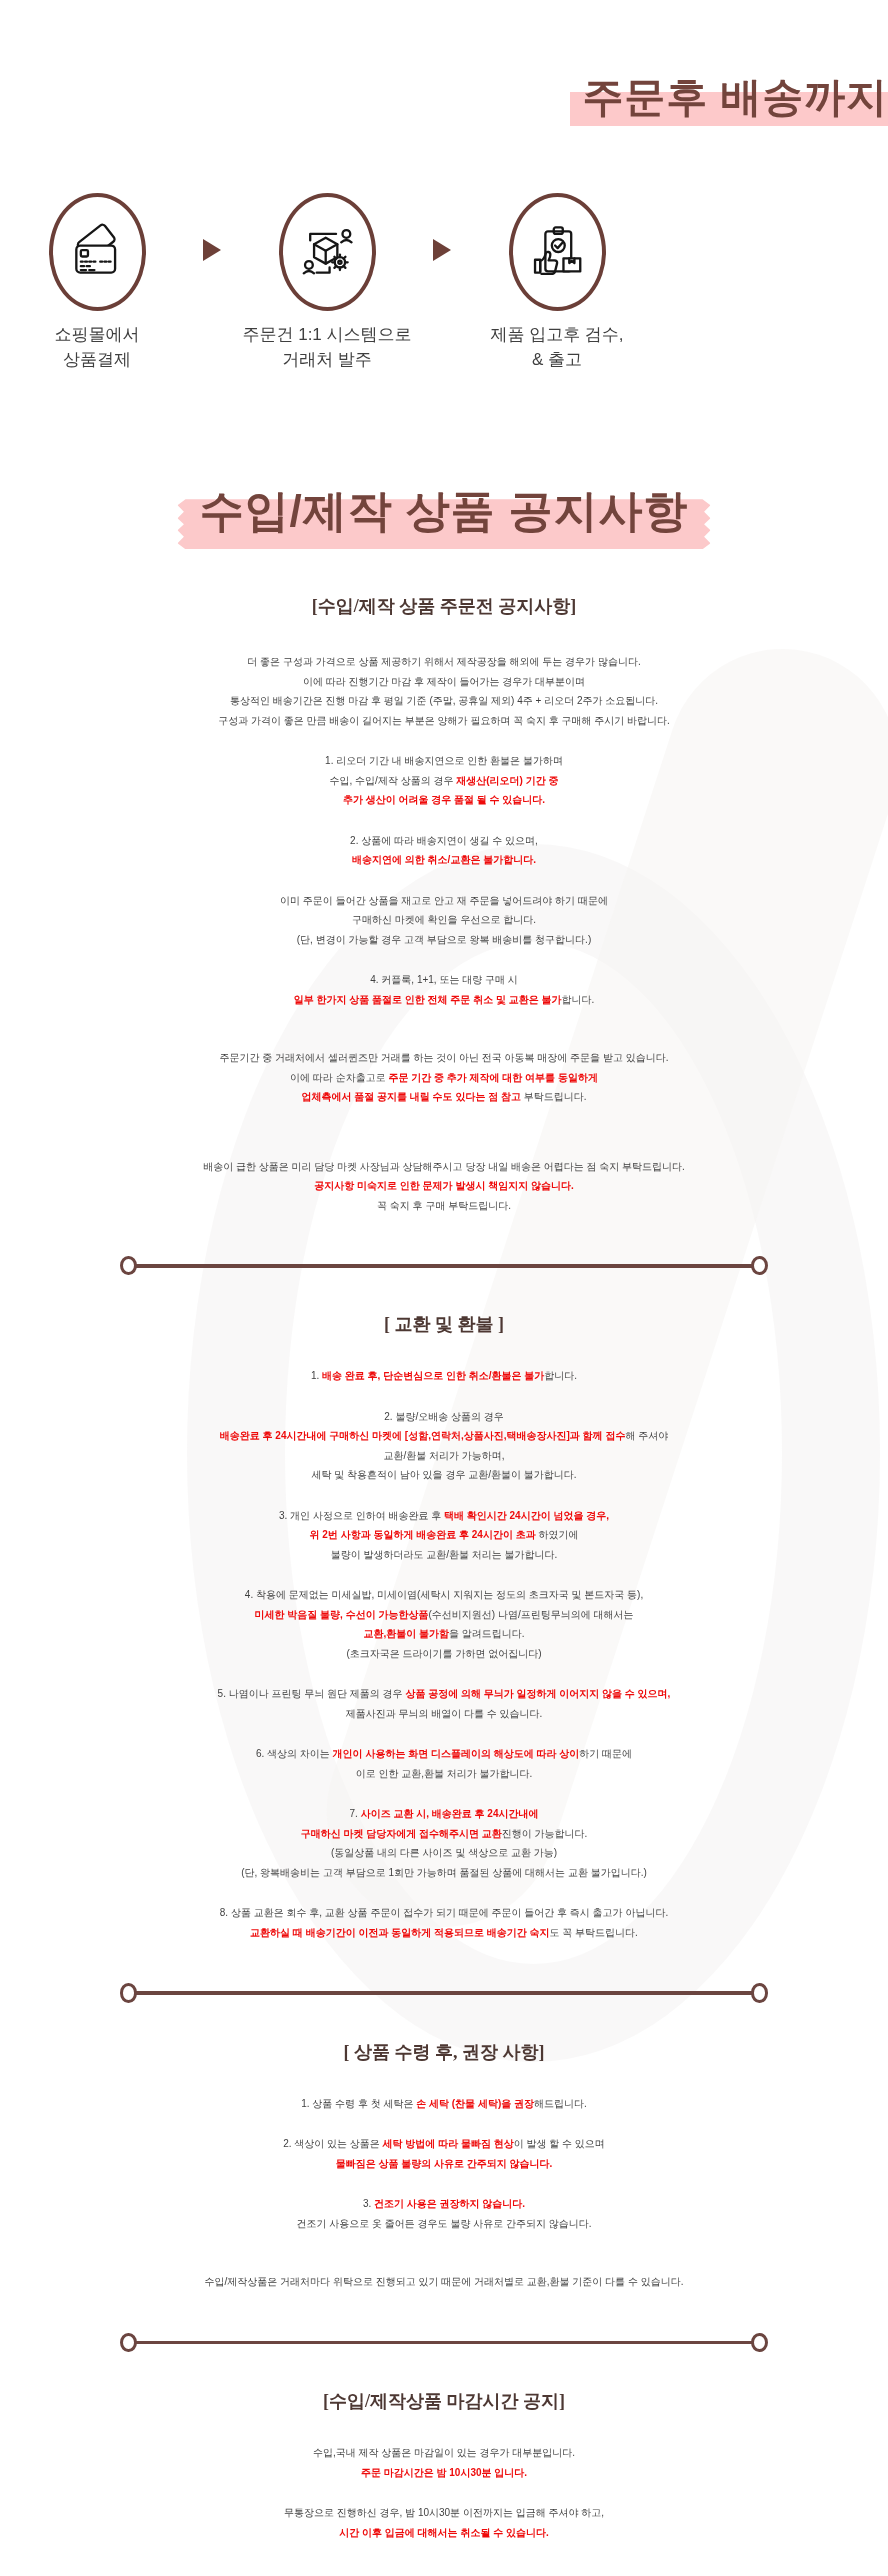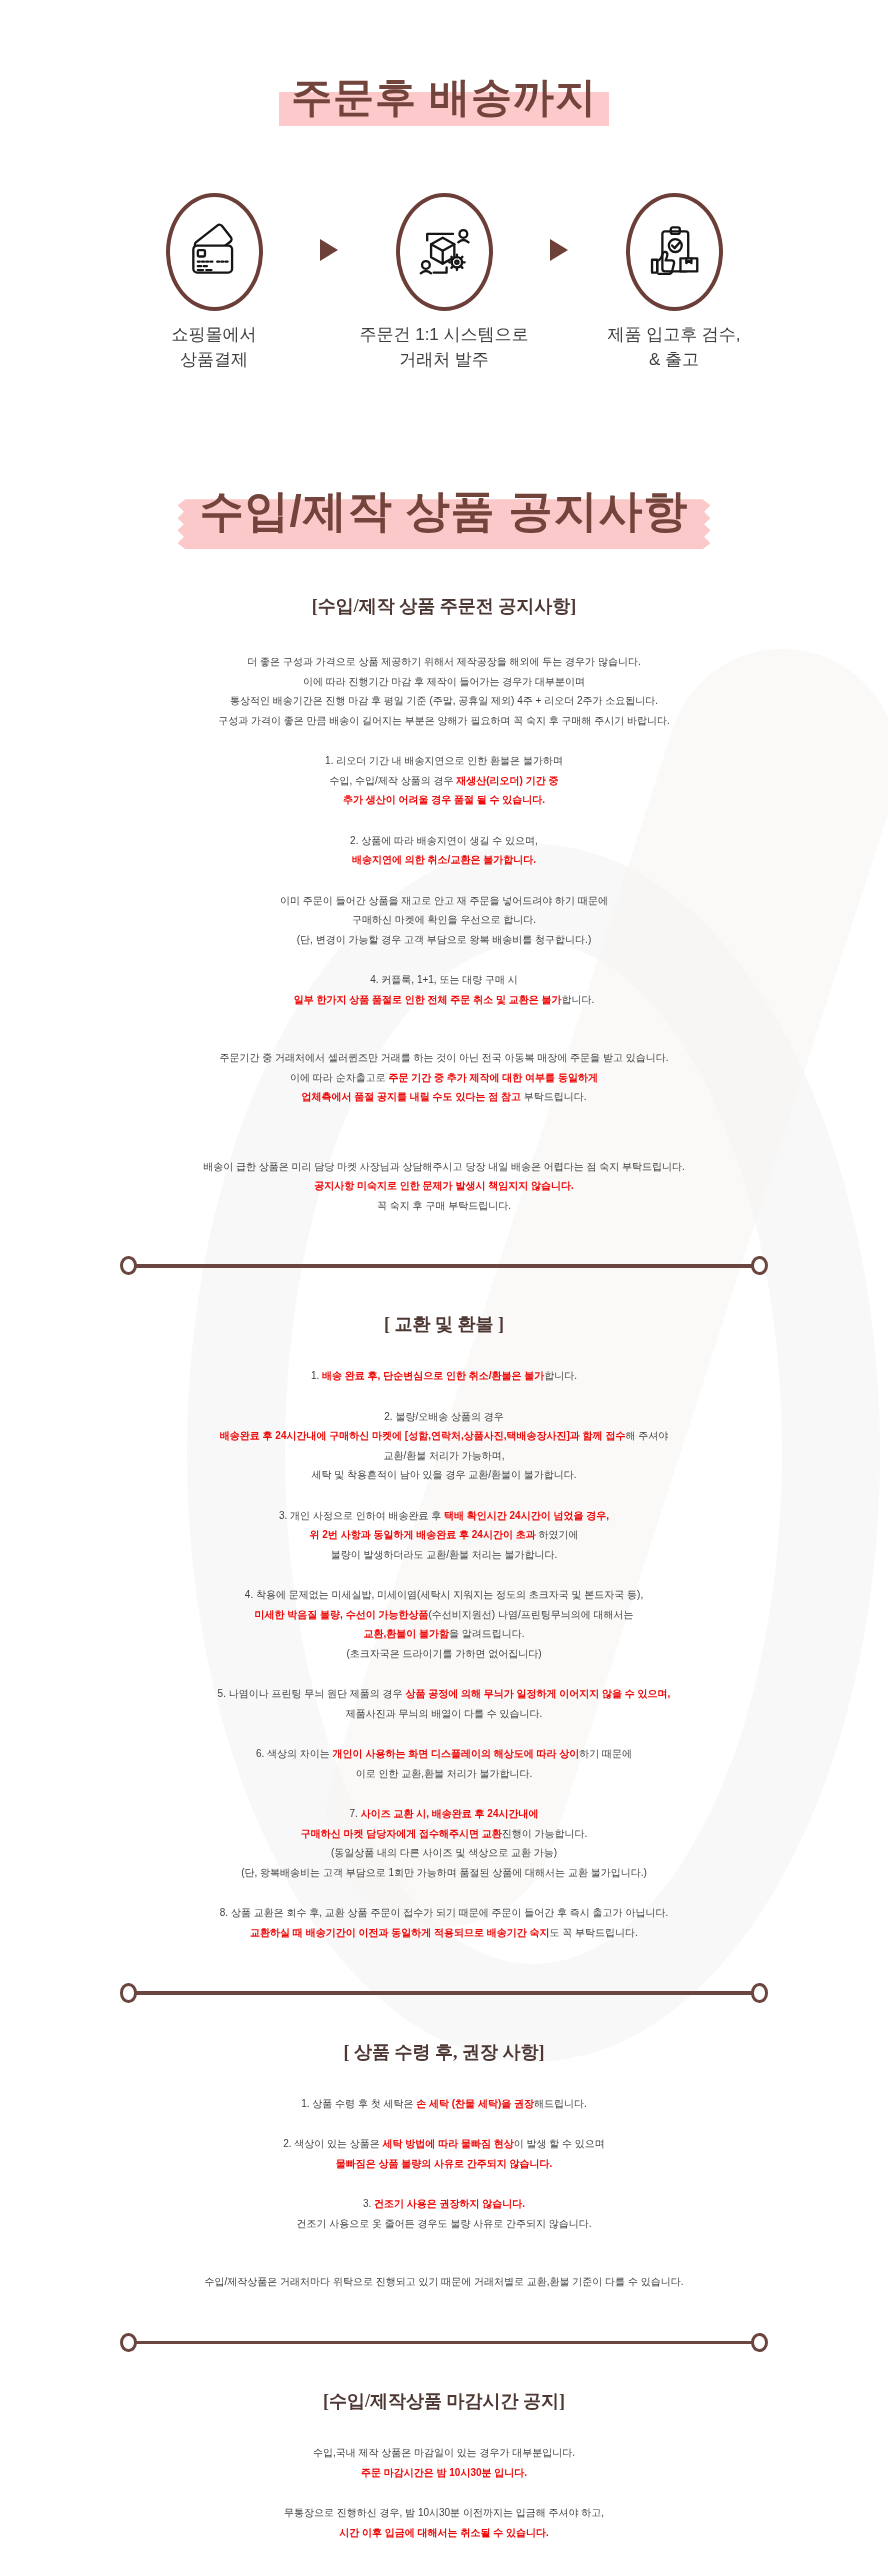--- a/index.html
+++ b/index.html
@@ -12,27 +12,27 @@
     font-family:"Liberation Sans","DejaVu Sans",sans-serif;
     color:#3f3f3f;
   }
   
   .wm{position:absolute;z-index:0;opacity:.55;pointer-events:none;}
   .wm-ring{left:187px;top:844px;width:497px;height:1022px;border:98px solid #f4f3f2;border-radius:50%;}
   .wm-swoosh{left:497px;top:622px;width:231px;height:1332px;background:#f5f4f3;border-radius:178px;transform:rotate(18deg);}
   .content{position:relative;z-index:1;}
 
   
-  .t1wrap{padding-top:75px;text-align:center;}
+  .t1wrap{padding-top:75px;text-align:right;}
   .t1{display:inline-block;position:relative;margin:0;font-size:41px;font-weight:900;
       color:#73443c;letter-spacing:0.9px;line-height:1.1;}
   .t1 .hl{position:absolute;left:-12.4px;right:-12.4px;bottom:-6.2px;height:34px;background:#fdc9ca;z-index:-1;}
 
   
-  .steps{margin-top:73px;display:flex;justify-content:center;align-items:flex-start;gap:9px;}
+  .steps{margin-top:73px;display:flex;align-items:flex-start;gap:9px;}
   .step{width:194px;text-align:center;}
   .circle{width:89px;height:110px;margin:0 auto;border:4.4px solid #6b3f38;border-radius:50%;
           display:flex;align-items:center;justify-content:center;background:#fff;}
   .circle svg{width:62px;height:62px;}
   .step-label{margin-top:12.4px;font-size:17px;font-weight:700;color:#6d463e;line-height:1.45;}
   .arrow{width:0;height:0;border-left:18px solid #6d4038;border-top:11.5px solid transparent;
          border-bottom:11.5px solid transparent;margin-top:46px;}
 
   
   .t2wrap{margin-top:114px;text-align:center;}

